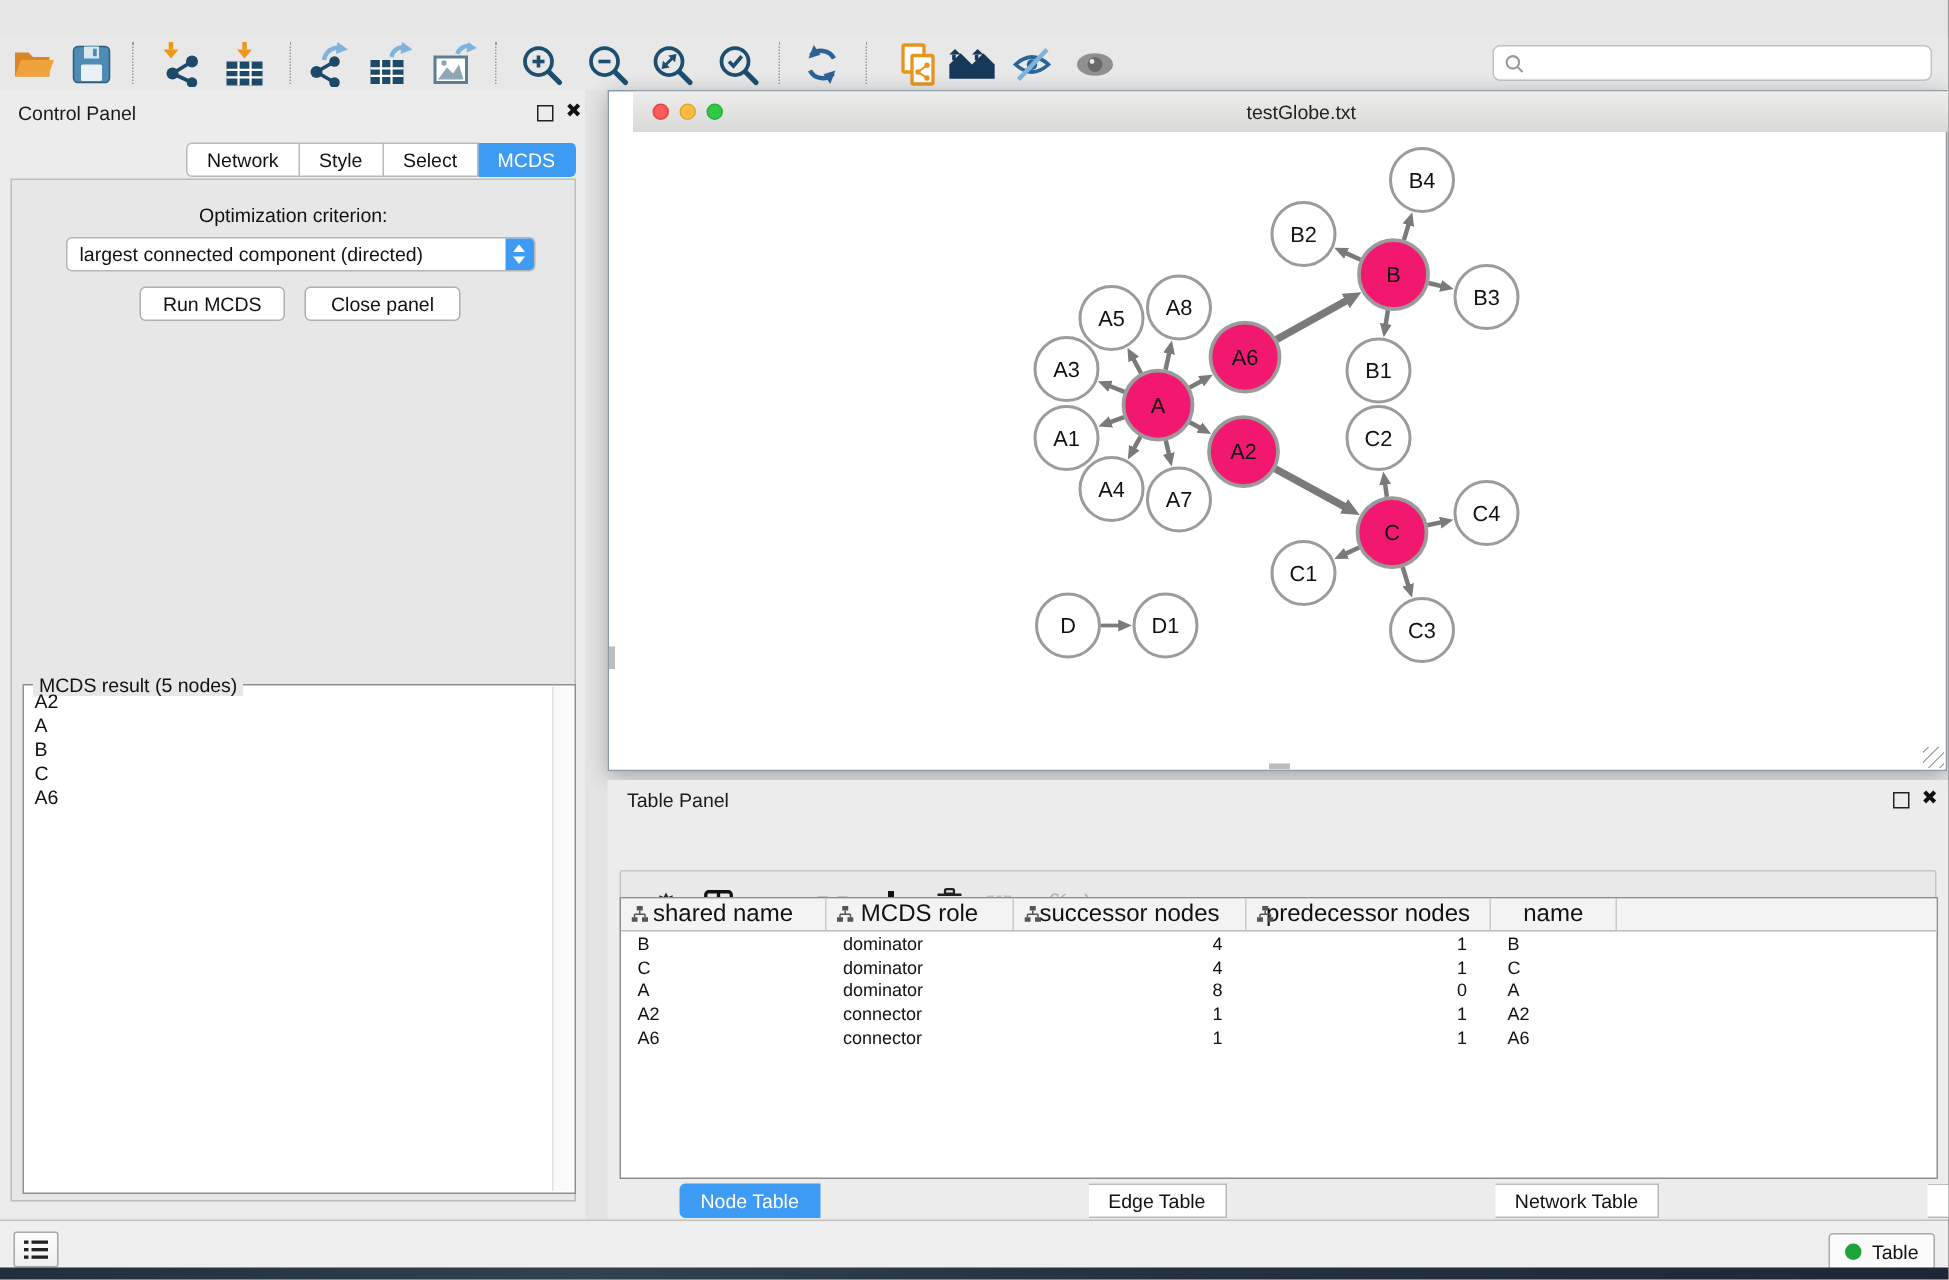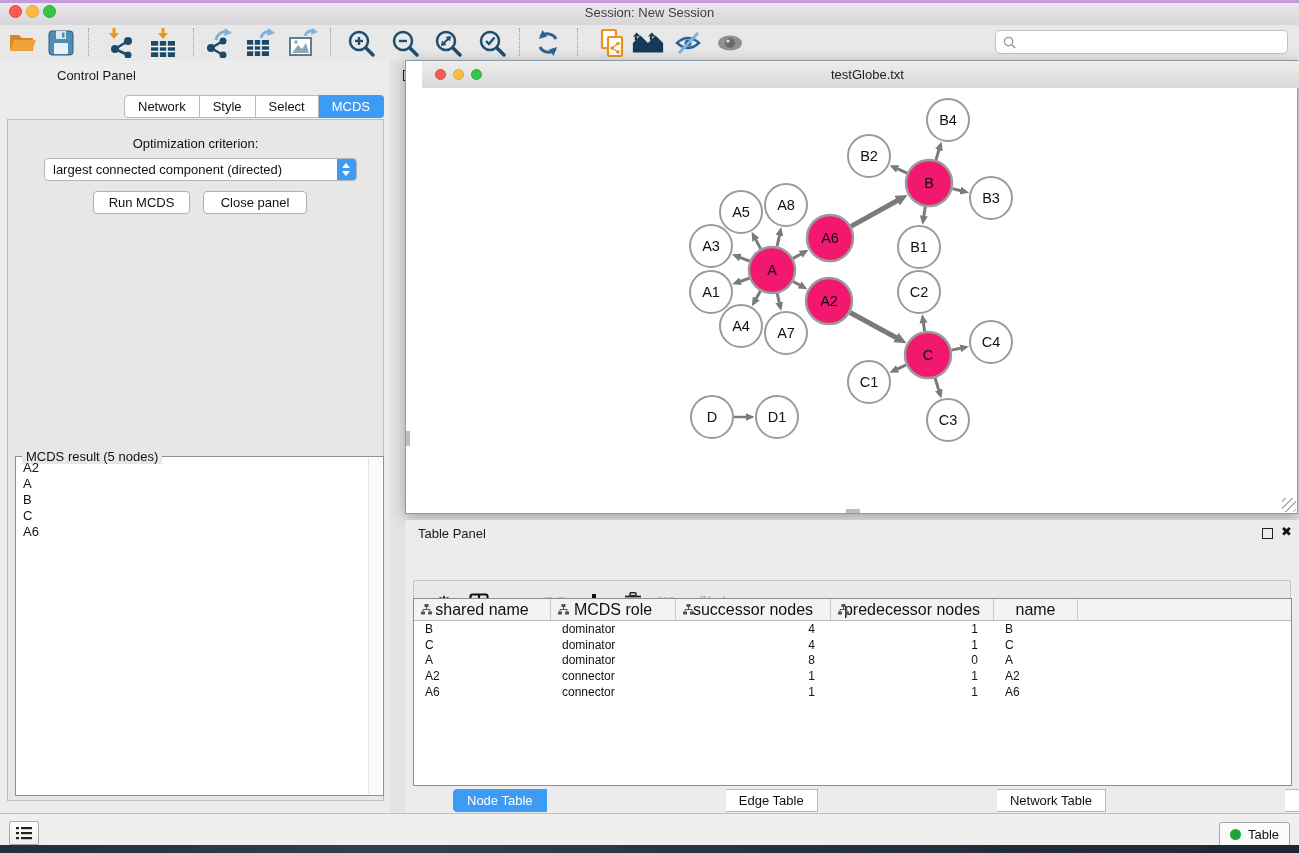--- a/index.html
+++ b/index.html
@@ -24,21 +24,21 @@
   .searchbox{position:absolute;left:995px;top:5px;width:293px;height:24px;background:#FFF;
     border:1px solid #C2C2C2;border-radius:5px;display:flex;align-items:center;box-sizing:border-box;}
   .searchbox input{border:none;outline:none;flex:1;font-size:13px;background:transparent;padding:0 6px 0 2px;}
   .searchbox svg{margin-left:7px;}
 
   
   .mainbg{position:absolute;left:0;top:60px;width:1299px;height:753px;background:#E4E4E4;}
 
   
   .control-panel{position:absolute;left:0;top:60px;width:390px;height:753px;background:#ECECEC;}
-  .panel-header{position:absolute;left:0;top:5px;width:100%;height:22px;margin-left:45px;}
+  .panel-header{position:absolute;left:0;top:5px;width:100%;height:22px;}
   .panel-title{position:absolute;left:12px;top:3px;font-size:13px;color:#1A1A1A;}
   .win-float{position:absolute;width:9px;height:9px;border:1.5px solid #222;top:5px;}
   .win-close{position:absolute;top:2px;font-size:13px;font-weight:bold;color:#111;line-height:14px;}
   .cp-float{left:358px;} .cp-close{left:377px;}
   .seg-tabs{position:absolute;display:flex;margin-left:48px;}
   .cp-tabs{left:76px;top:35px;}
   .seg-tab{height:21px;line-height:21px;padding:0 13px;font-size:13px;background:#FFF;color:#111;
     border:1px solid #B9B9B9;border-left:none;cursor:pointer;}
   .seg-tab:first-child{border-left:1px solid #B9B9B9;border-radius:4px 0 0 4px;}
   .seg-tab:last-child{border-radius:0 4px 4px 0;}
@@ -109,27 +109,20 @@
     border-radius:3px;display:flex;align-items:center;padding:0 10px;gap:7px;font-size:13px;color:#111;cursor:pointer;}
   .memory-dot{width:11px;height:11px;border-radius:50%;background:#1EA23A;}
   .desktop-strip{position:absolute;left:0;top:845px;width:1299px;height:8px;
     background:linear-gradient(90deg,#232E3C,#32404F 30%,#26313F 60%,#1E2834);}
 </style>
 </head>
 <body>
 
 <div class="screen">
 
-  <div class="titlebar">
-    <div class="purple-edge"></div>
-    <div class="tl red"></div>
-    <div class="tl yellow"></div>
-    <div class="tl green"></div>
-    <div class="title-text">Session: New Session</div>
-  </div>
 
   <div class="toolbar">
     <div class="tbicon" style="left:5px">
       <svg width="30" height="26" viewBox="0 0 30 26">
           <path d="M3 5 L12 5 L15 8 L26 8 L26 21 L3 21 Z" fill="#D98624"></path>
           <path d="M7 10 L29 10 L25 21 L3 21 Z" fill="#F0A33C"></path>
         </svg>
     </div>
     <div class="tbicon" style="left:44px">
       <svg width="26" height="26" viewBox="0 0 26 26">

